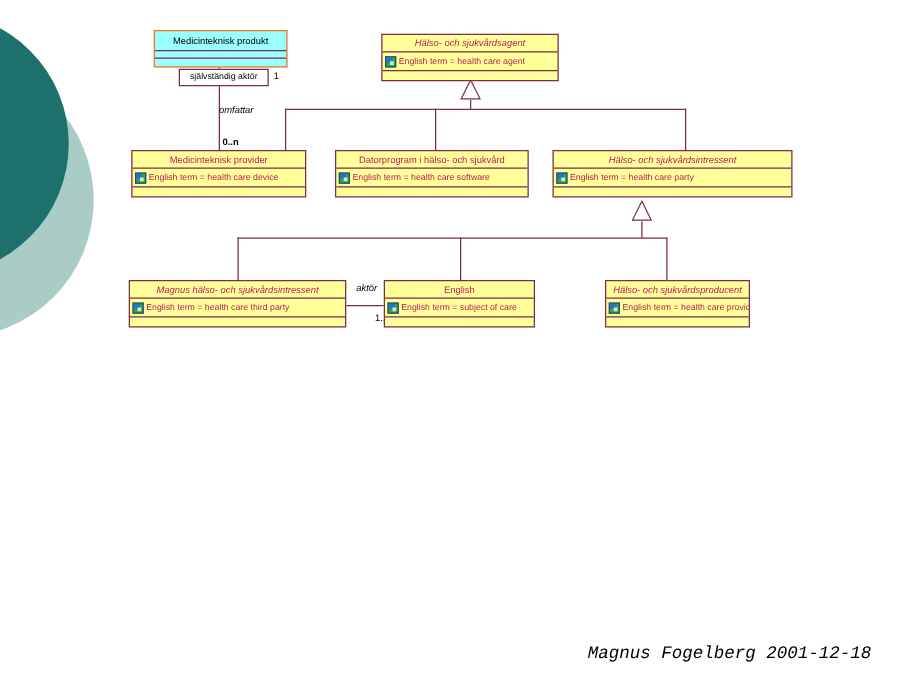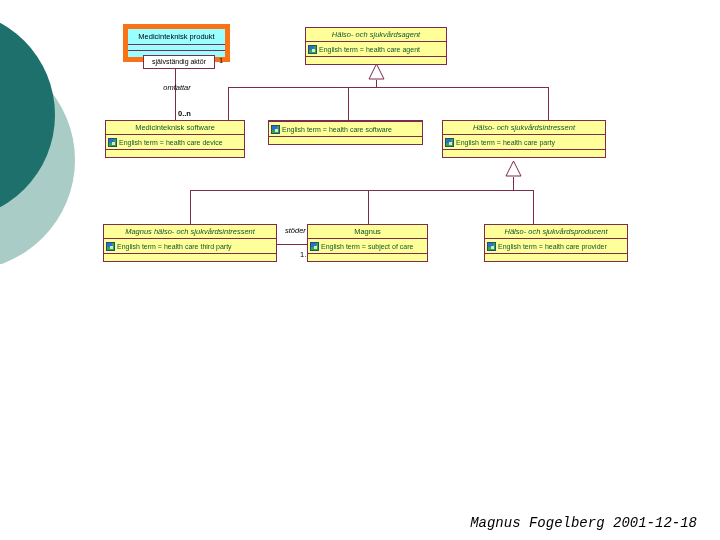--- a/index.html
+++ b/index.html
@@ -15,21 +15,21 @@
 
   
   .hline, .vline { position:absolute; background:#7d2b4e; }
   .hline { height:1px; }
   .vline { width:1px; }
   .tri { position:absolute; }
 
   
   .class-box {
     position:absolute; background:#ffff99; border:1px solid #7d2b4e;
-    box-sizing:border-box; color:#14532d;
+    box-sizing:border-box; color:#be185d;
   }
   .class-box .title {
     height:13px; line-height:13px; text-align:center;
     font-size:7.5px; white-space:nowrap; overflow:hidden;
   }
   .italic-title .title { font-style:italic; }
   .class-box .attr {
     border-top:1px solid #7d2b4e; height:14px;
     display:flex; align-items:center; gap:2px;
     font-size:7px; padding:0 2px; white-space:nowrap; overflow:hidden;
@@ -44,21 +44,21 @@
     content:""; position:absolute; left:0; top:0; width:5px; height:4px; background:#2b6fd4;
   }
   .attr-icon::before {
     content:""; position:absolute; right:1px; bottom:1px; width:3px; height:3px;
     background:#cdeccd; z-index:1;
   }
 
   
   .produkt-box {
     position:absolute; left:123px; top:24px; width:107px;
-    background:#99ffff; border:5px solid #f97316; box-sizing:border-box; color:#000;
+    background:#99ffff; border:1px solid #f97316; box-sizing:border-box; color:#000;
   }
   .produkt-box .title { height:15px; line-height:15px; text-align:center; font-size:7.5px; }
   .produkt-box .row { border-top:1px solid #7d2b4e; height:5px; }
 
   
   .role-box {
     position:absolute; left:143px; top:55px; width:72px; height:14px;
     background:#ffffff; border:1px solid #7d2b4e; box-sizing:border-box;
     font-size:7px; line-height:12px; text-align:center; color:#000;
     white-space:nowrap;
@@ -106,79 +106,80 @@
   <div class="hline" style="left:277px; top:244px; width:30px;"></div>
 
   <div class="produkt-box">
     <div class="title">Medicinteknisk produkt</div>
     <div class="row"></div>
     <div class="row" style="height:6px;"></div>
   </div>
 
   <div class="role-box">självständig aktör</div>
   <div class="small-label" style="left:219px; top:56px;">1</div>
-  <div class="small-label italic" style="left:156px; top:83px; width:42px; text-align:center;">omfattar</div>
+  <div class="small-label italic" style="left:168px; top:83px; width:42px; text-align:center;">omfattar</div>
   <div class="small-label" style="left:178px; top:109px;font-weight:bold;">0..n</div>
-  <div class="small-label italic" style="left:285px; top:226px;">stöder</div>
+  <div class="small-label italic" style="left:285px; top:226px;">aktör</div>
   <div class="small-label" style="left:300px; top:250px;">1..n</div>
 
   <div class="class-box italic-title" style="left:305px; top:27px; width:142px;">
     <div class="title">Hälso- och sjukvårdsagent</div>
     <div class="attr">
       <span class="attr-icon"></span>
       <span>English term = health care agent</span>
     </div>
     <div class="empty"></div>
   </div>
 
   <div class="class-box" style="left:105px; top:120px; width:140px;">
-    <div class="title">Medicinteknisk software</div>
+    <div class="title">Medicinteknisk provider</div>
     <div class="attr">
       <span class="attr-icon"></span>
       <span>English term = health care device</span>
     </div>
     <div class="empty"></div>
   </div>
 
   <div class="class-box" style="left:268px; top:120px; width:155px;">
+    <div class="title">Datorprogram i hälso- och sjukvård</div>
     <div class="attr">
       <span class="attr-icon"></span>
       <span>English term = health care software</span>
     </div>
     <div class="empty"></div>
   </div>
 
-  <div class="class-box italic-title" style="left:442px; top:120px; width:164px;">
+  <div class="class-box italic-title" style="left:442px; top:120px; width:192px;">
     <div class="title">Hälso- och sjukvårdsintressent</div>
     <div class="attr">
       <span class="attr-icon"></span>
       <span>English term = health care party</span>
     </div>
     <div class="empty"></div>
   </div>
 
   <div class="class-box italic-title" style="left:103px; top:224px; width:174px;">
     <div class="title">Magnus hälso- och sjukvårdsintressent</div>
     <div class="attr">
       <span class="attr-icon"></span>
       <span>English term = health care third party</span>
     </div>
     <div class="empty"></div>
   </div>
 
   <div class="class-box" style="left:307px; top:224px; width:121px;">
-    <div class="title">Magnus</div>
+    <div class="title">English</div>
     <div class="attr">
       <span class="attr-icon"></span>
       <span>English term = subject of care</span>
     </div>
     <div class="empty"></div>
   </div>
 
-  <div class="class-box italic-title" style="left:484px; top:224px; width:144px;">
+  <div class="class-box italic-title" style="left:484px; top:224px; width:116px;">
     <div class="title">Hälso- och sjukvårdsproducent</div>
     <div class="attr">
       <span class="attr-icon"></span>
       <span>English term = health care provider</span>
     </div>
     <div class="empty"></div>
   </div>
 
   <div class="signature">Magnus Fogelberg 2001-12-18</div>
 

